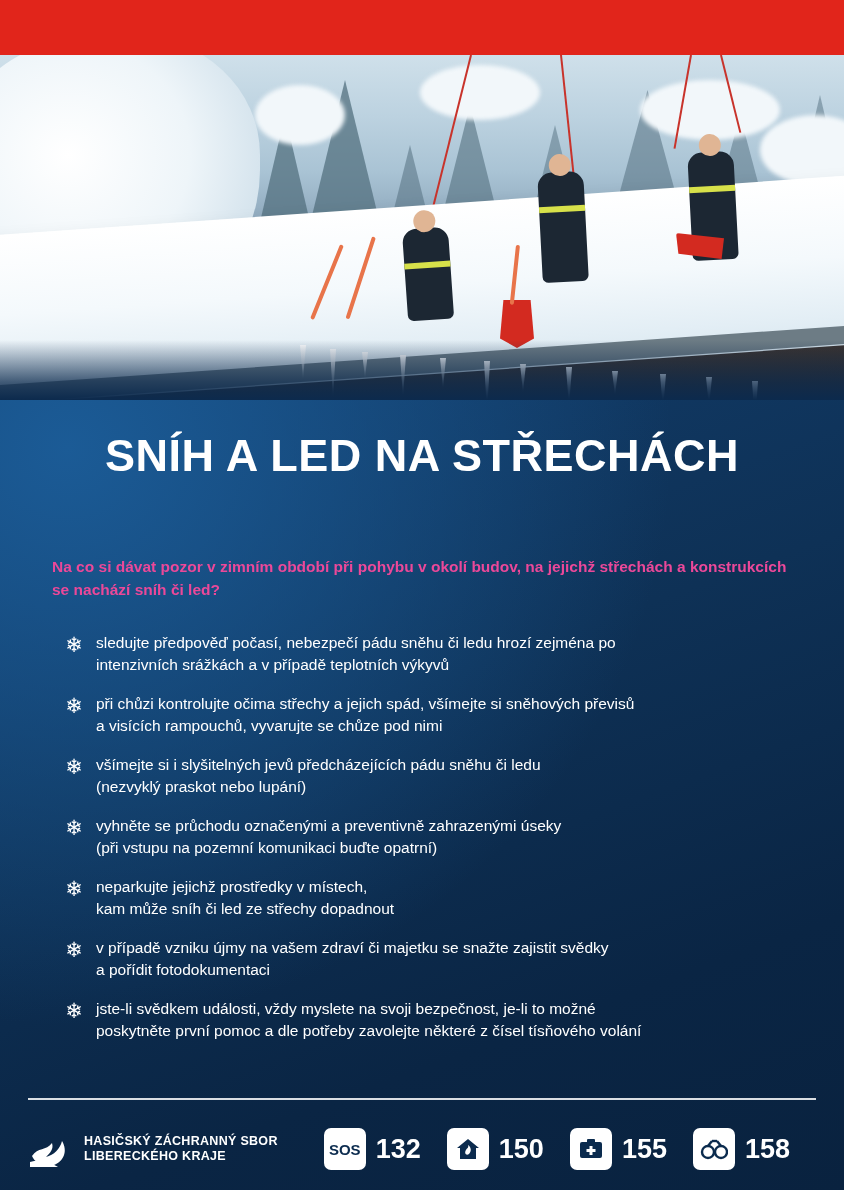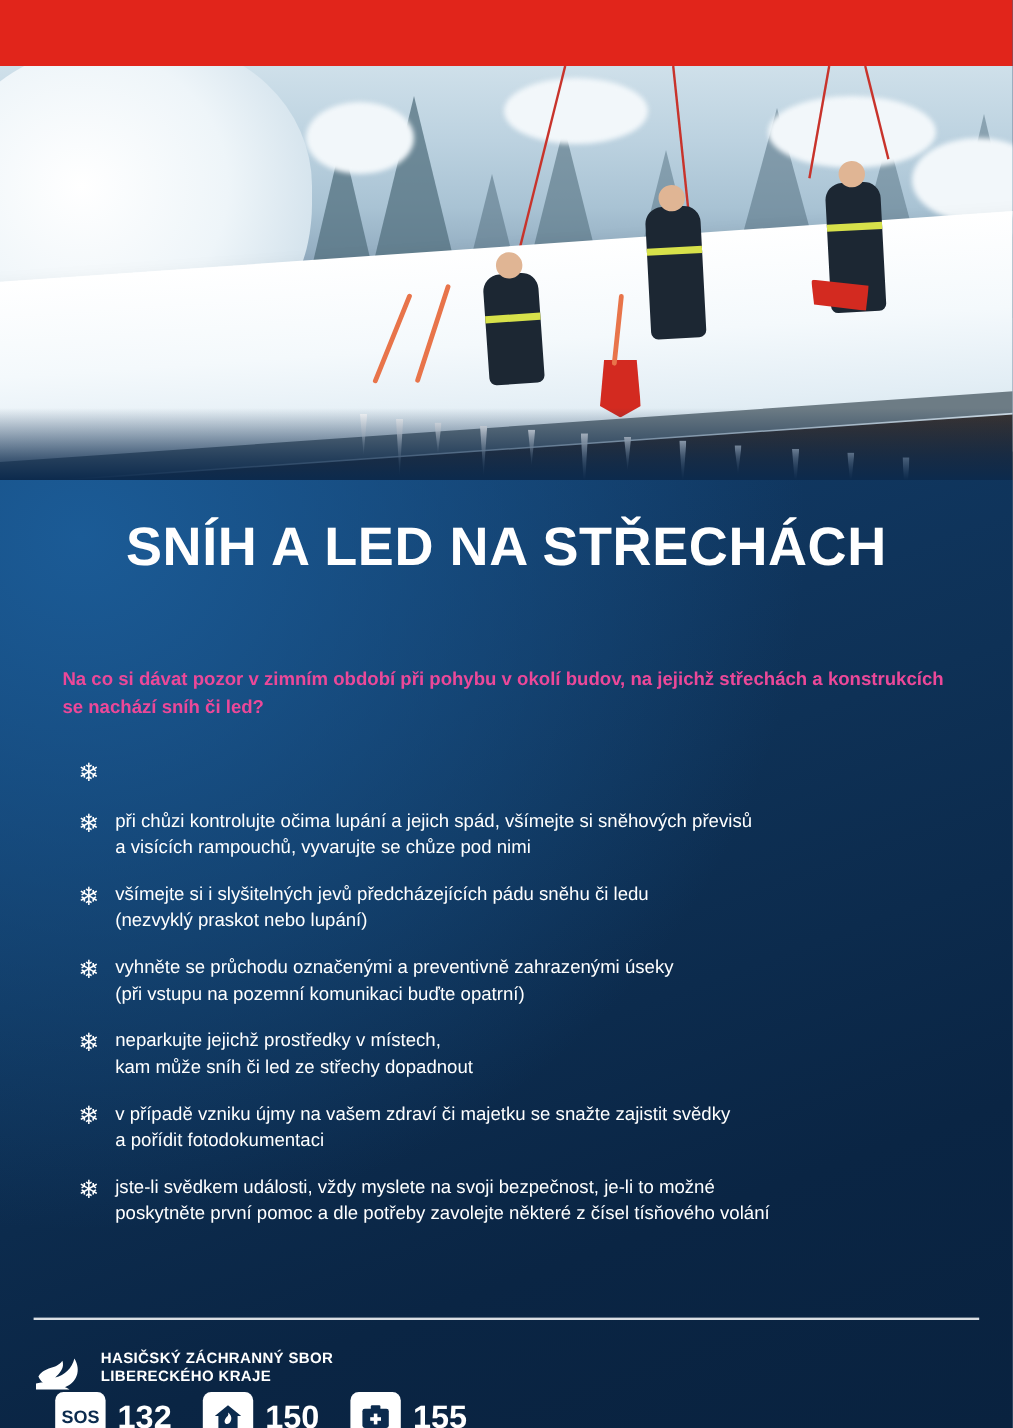--- a/index.html
+++ b/index.html
@@ -206,22 +206,21 @@
     position: absolute;
     left: 28px; top: 1098px;
     width: 788px; height: 2px;
     background: rgba(255,255,255,.85);
   }
   .footer {
     position: absolute;
     left: 28px; top: 1120px;
     width: 788px; height: 58px;
     display: flex;
-    align-items: flex-start;
-    flex-direction: column;
+    align-items: center;
   }
   .logo-block {
     display: flex;
     align-items: center;
     width: 300px;
   }
   .logo-mark {
     width: 46px; height: 40px;
     margin-right: 10px;
     position: relative;
@@ -335,25 +334,27 @@
 
   <div class="title">SNÍH A LED NA STŘECHÁCH</div>
 
   <div class="intro">Na co si dávat pozor v zimním období při pohybu v okolí budov, na jejichž střechách
 a konstrukcích se nachází sníh či led?</div>
 
   <div class="tips">
 
     <div class="tip">
       <div class="tip-icon">❄</div>
-    </div>
-
-    <div class="tip">
-      <div class="tip-icon">❄</div>
-      <div class="tip-text">při chůzi kontrolujte očima lupání a jejich spád, všímejte si sněhových převisů
+      <div class="tip-text">sledujte předpověď počasí, nebezpečí pádu sněhu či ledu hrozí zejména po
+intenzivních srážkách a v případě teplotních výkyvů</div>
+    </div>
+
+    <div class="tip">
+      <div class="tip-icon">❄</div>
+      <div class="tip-text">při chůzi kontrolujte očima střechy a jejich spád, všímejte si sněhových převisů
 a visících rampouchů, vyvarujte se chůze pod nimi</div>
     </div>
 
     <div class="tip">
       <div class="tip-icon">❄</div>
       <div class="tip-text">všímejte si i slyšitelných jevů předcházejících pádu sněhu či ledu
 (nezvyklý praskot nebo lupání)</div>
     </div>
 
     <div class="tip">
@@ -419,17 +420,28 @@
           <svg width="26" height="24" viewBox="0 0 26 24">
             <rect x="2" y="5" width="22" height="16" rx="2" fill="#0b2b4e"></rect>
             <rect x="9" y="2" width="8" height="4" rx="1" fill="#0b2b4e"></rect>
             <rect x="11.5" y="9" width="3" height="9" fill="#ffffff"></rect>
             <rect x="8.5" y="12" width="9" height="3" fill="#ffffff"></rect>
           </svg>
         </div>
         <div class="em-num">155</div>
       </div>
 
+      <div class="em-item">
+        <div class="em-box">
+          <svg width="28" height="22" viewBox="0 0 28 22">
+            <circle cx="8" cy="14" r="6" fill="none" stroke="#0b2b4e" stroke-width="2.4"></circle>
+            <circle cx="21" cy="14" r="6" fill="none" stroke="#0b2b4e" stroke-width="2.4"></circle>
+            <path d="M8 8 L12 3 M21 8 L17 3" stroke="#0b2b4e" stroke-width="2.4" fill="none"></path>
+            <path d="M12 3 L17 3" stroke="#0b2b4e" stroke-width="2.4"></path>
+          </svg>
+        </div>
+        <div class="em-num">158</div>
+      </div>
 
     </div>
   </div>
 
 </div>
 
 </body></html>

